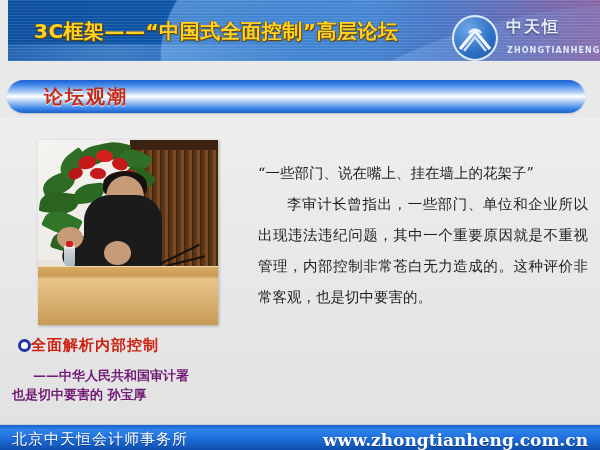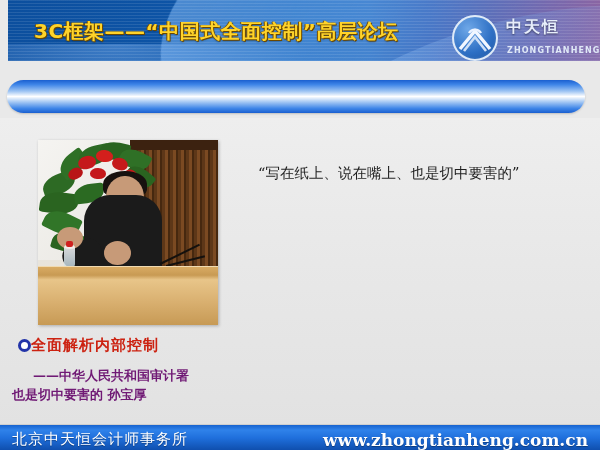--- a/index.html
+++ b/index.html
@@ -404,20 +404,21 @@
           <path d="M12 36 L23 22 L34 36" fill="none" stroke="#cfe0f6" stroke-width="2.6"></path>
           <path d="M17 18 A7 7 0 0 1 29 18" fill="none" stroke="#eaf2ff" stroke-width="2.4"></path>
         </svg>
       </div>
       <div class="logo-cn">中天恒</div>
       <div class="logo-en">ZHONGTIANHENG</div>
     </div>
   </div>
 
   <div class="title-bar"></div>
+  <div class="title-text">论坛观潮</div>
 
   <div class="content"></div>
 
   <div class="photo-wrap">
     <div class="photo">
       <div class="ph-wall"></div>
       <div class="ph-wood"></div>
       <div class="ph-wood-top"></div>
 
       <div class="leaf" style="left:4px;  top:34px;  width:34px; height:20px; transform:rotate(-18deg);"></div>
@@ -460,21 +461,22 @@
   <div class="cap-heading">
     <span class="cap-bullet"></span>
     <span class="cap-heading-text">全面解析内部控制</span>
   </div>
   <div class="cap-attr">
     <span>——中华人民共和国审计署</span>
     <span class="l2">也是切中要害的 孙宝厚</span>
   </div>
 
   <div class="body-text">
-    <span class="body-quote">“写在纸上、说在嘴上、也是切中要害的”</span>
+    <span class="body-quote">“一些部门、说在嘴上、挂在墙上的花架子”</span>
+    <span class="body-para">李审计长曾指出，一些部门、单位和企业所以出现违法违纪问题，其中一个重要原因就是不重视管理，内部控制非常苍白无力造成的。这种评价非常客观，也是切中要害的。</span>
   </div>
 
   <div class="footer">
     <div class="footer-left">北京中天恒会计师事务所</div>
     <div class="footer-right">www.zhongtianheng.com.cn</div>
   </div>
 
 </div>
 
 </body></html>

